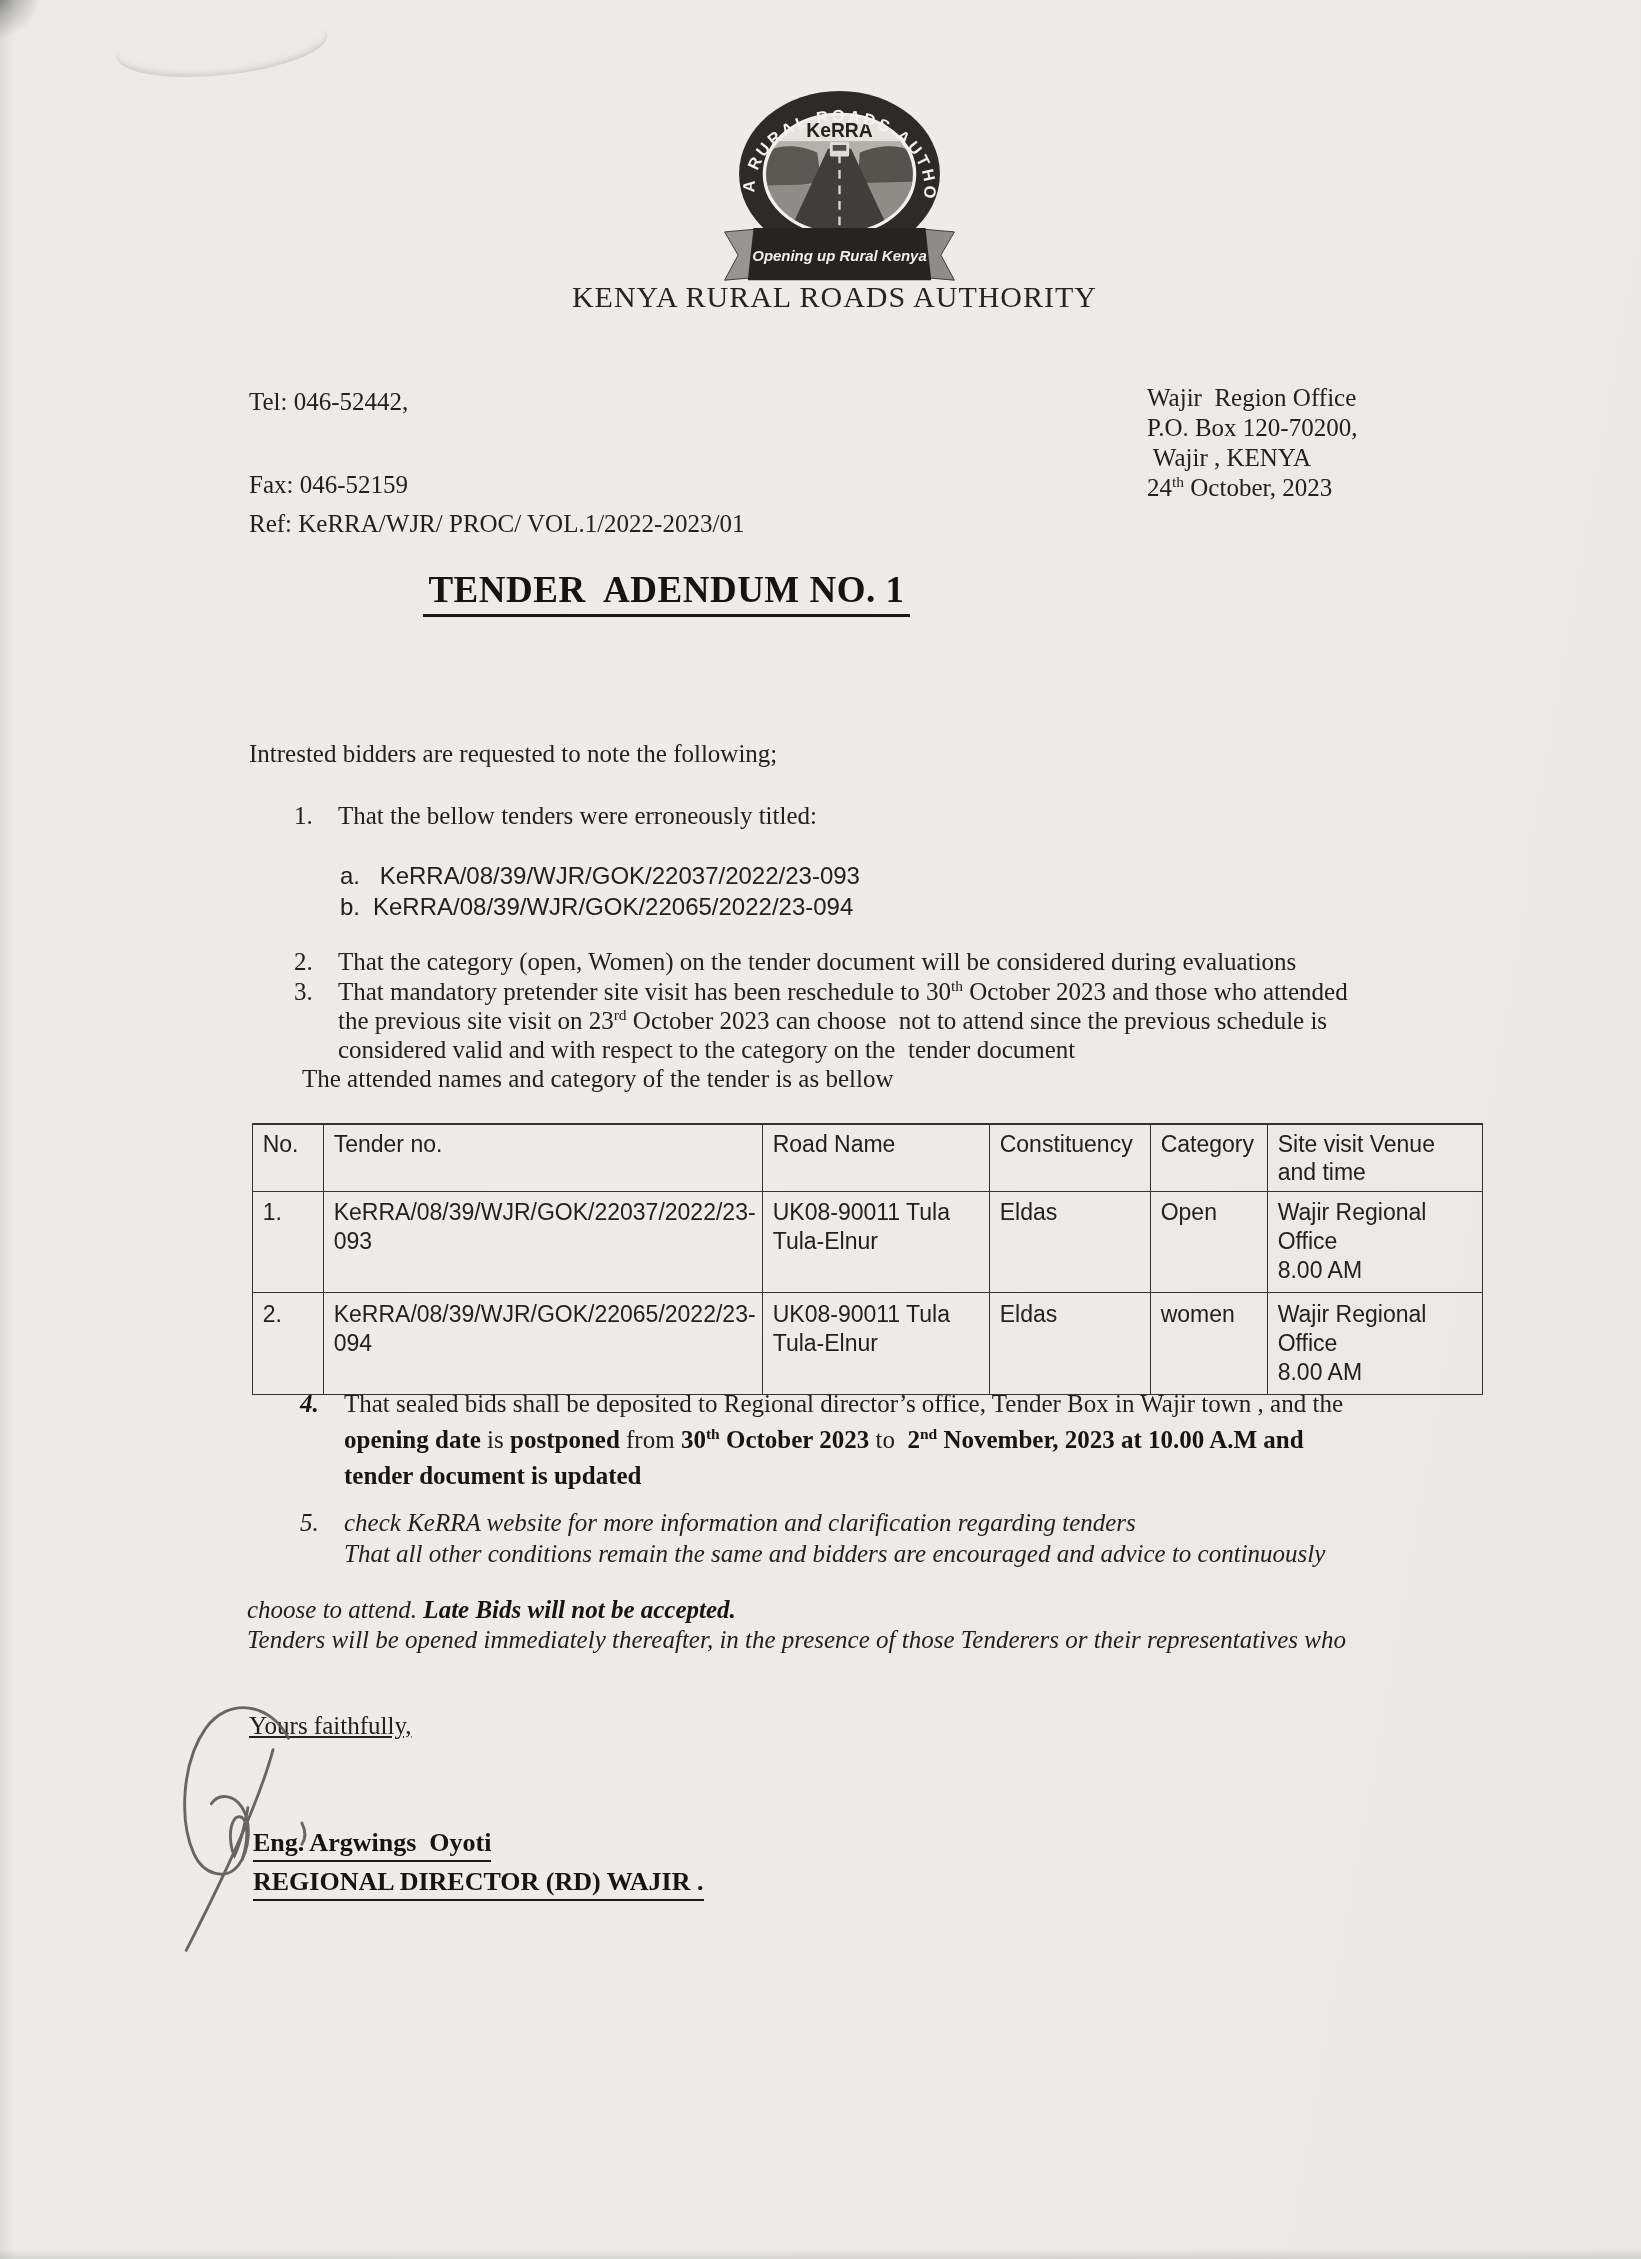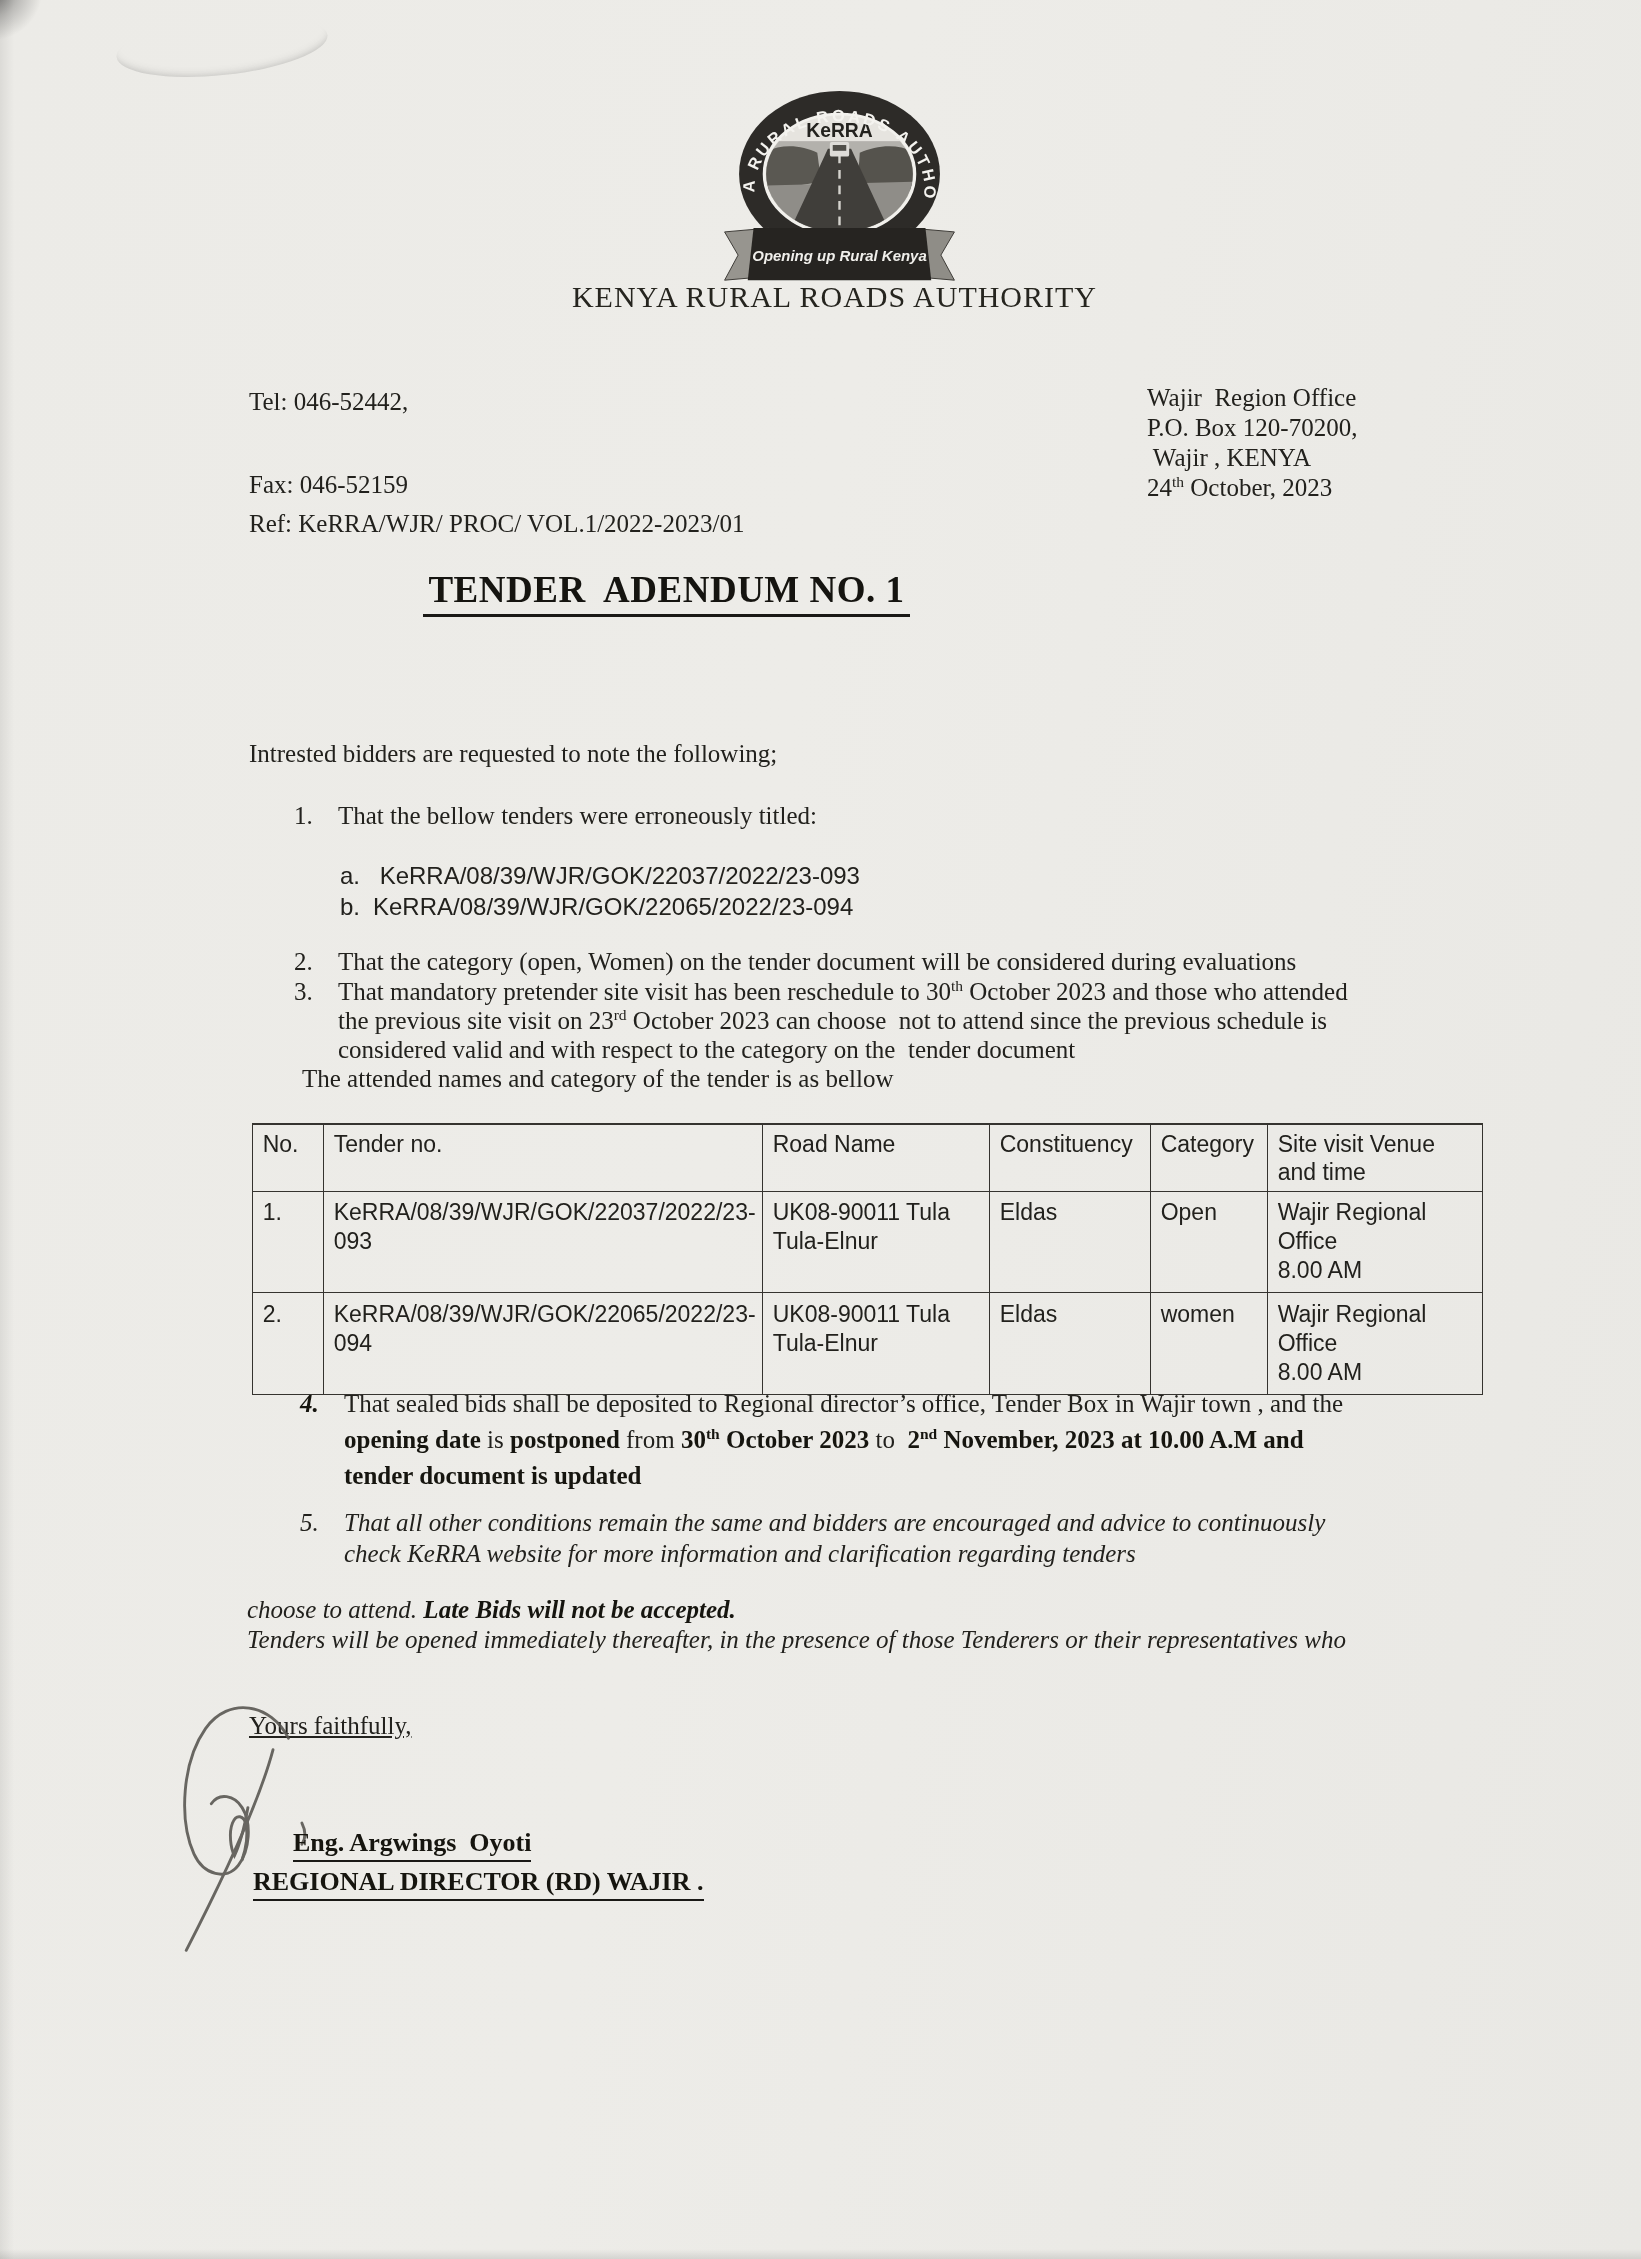--- a/index.html
+++ b/index.html
@@ -220,22 +220,22 @@
     <div>
       <div class="line">That sealed bids shall be deposited to Regional director’s office, Tender Box in Wajir town , and the</div>
       <div class="line"><span class="b">opening date</span><span> is </span><span class="b">postponed</span><span> from </span><span class="b">30</span><span class="sup b">th</span><span class="b"> October 2023</span><span> to  </span><span class="b">2</span><span class="sup b">nd</span><span class="b"> November, 2023 at 10.00 A.M and</span></div>
       <div class="line b">tender document is updated</div>
     </div>
   </div>
 
   <div class="abs body-text list-item it" style="top:1507px;left:300px;line-height:31px;">
     <div class="list-num">5.</div>
     <div>
+      <div class="line">check KeRRA website for more information and clarification regarding tenders</div>
       <div class="line">That all other conditions remain the same and bidders are encouraged and advice to continuously</div>
-      <div class="line">check KeRRA website for more information and clarification regarding tenders</div>
     </div>
   </div>
 
   <div class="abs body-text it" style="top:1595px;left:247px;line-height:30px;">
     <div class="line"><span>choose to attend. </span><span class="b">Late Bids will not be accepted.</span></div>
     <div class="line">Tenders will be opened immediately thereafter, in the presence of those Tenderers or their representatives who</div>
   </div>
 
   <div class="abs body-text line" style="top:1712px;left:249px;text-decoration:underline;">Yours faithfully,</div>
 
@@ -243,21 +243,21 @@
     <svg width="227" height="268" viewBox="0 0 235 278">
       <g fill="none" stroke="#56544f" stroke-width="3" stroke-linecap="round" opacity="0.88">
         <path d="M 134,50 C 116,14 72,6 48,40 C 24,74 20,134 36,170 C 46,192 70,198 82,182 C 94,166 96,138 86,122 C 78,109 62,106 54,118"></path>
         <path d="M 92,122 C 88,144 82,164 78,172 C 74,164 72,148 76,138 C 80,128 88,130 90,140 C 92,150 90,164 86,176"></path>
         <path d="M 148,138 C 152,146 152,154 148,160"></path>
         <path d="M 118,62 C 102,122 62,204 28,270"></path>
       </g>
     </svg>
   </div>
 
-  <div class="abs sig-name" style="top:1828px;left:253px;margin-left:40px;">
+  <div class="abs sig-name" style="top:1828px;left:253px;">
     <span>Eng. Argwings  Oyoti</span>
   </div>
   <div class="abs sig-name" style="top:1867px;left:253px;">
     <span>REGIONAL DIRECTOR (RD) WAJIR .</span>
   </div>
 
 </div>
 
 
 </body></html>

